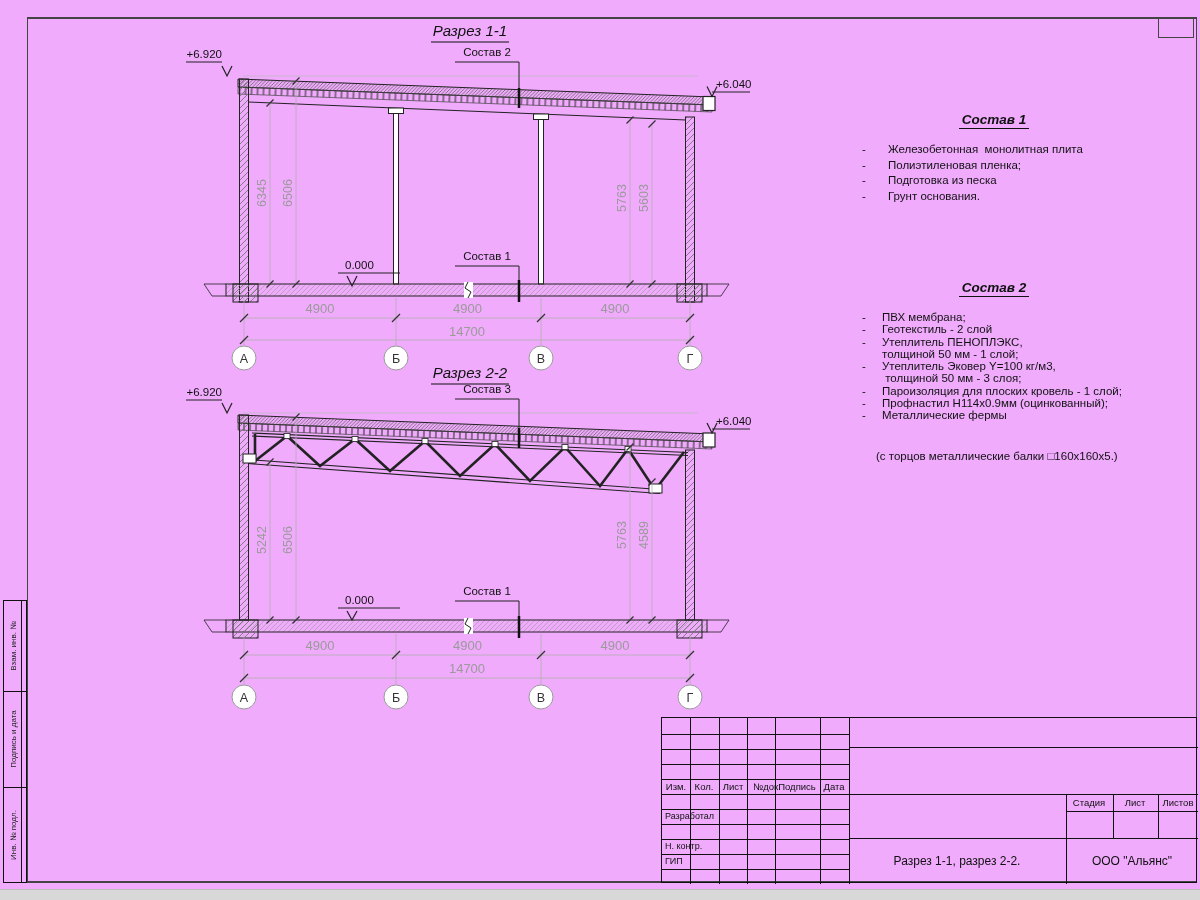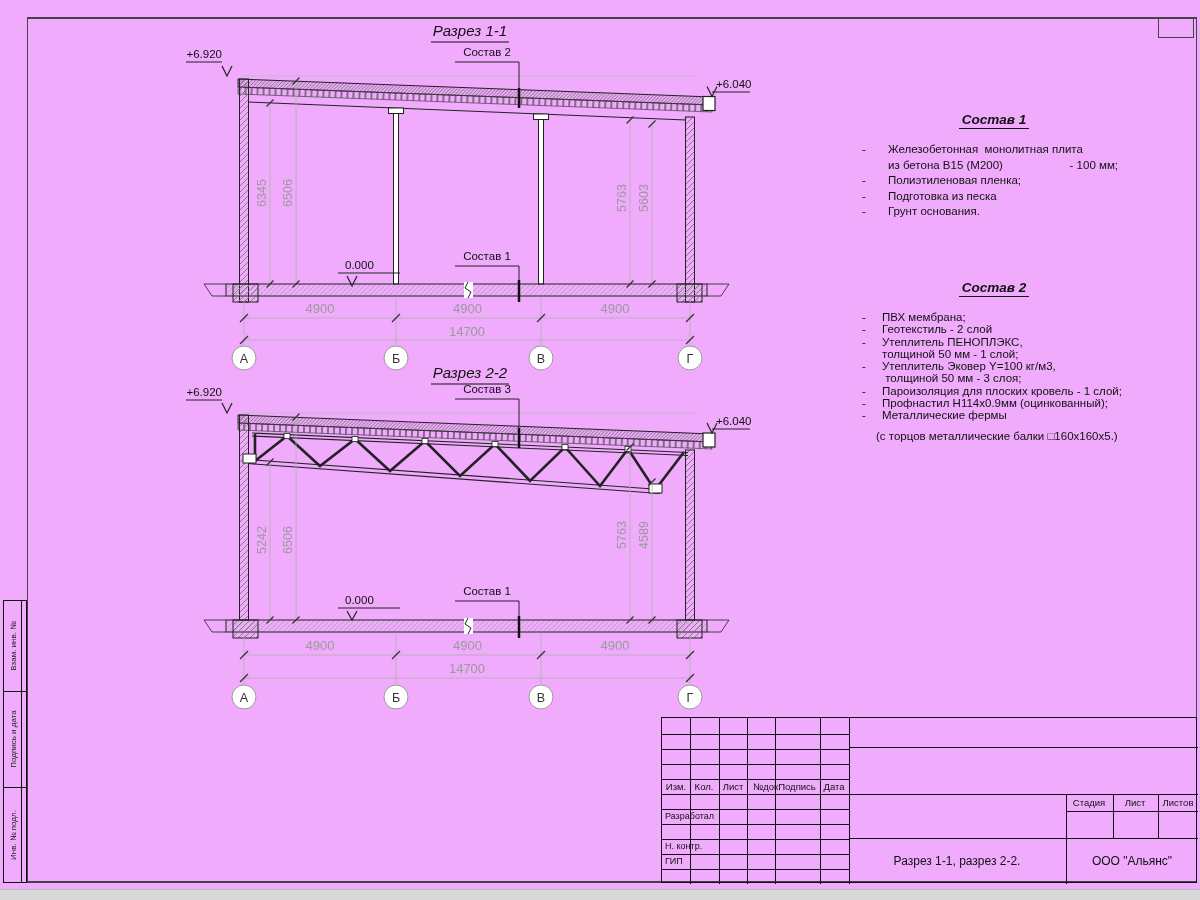--- a/index.html
+++ b/index.html
@@ -12,21 +12,21 @@
   .comp-title{text-align:center;margin-bottom:14px;}
   .comp-title span{display:inline-block;border-bottom:1.2px solid #111;padding:0 3px 1px;
                    font-style:italic;font-weight:bold;font-size:13.5px;}
   .crow{position:relative;}
   .comp1 .crow{height:15.6px;}
   .comp2 .crow{height:12.3px;}
   .crow .dash{position:absolute;left:14px;top:0;font-size:11.5px;}
   .comp1 .crow .txt{position:absolute;left:40px;top:0;font-size:11.5px;white-space:pre;}
   .comp2 .crow .txt{position:absolute;left:34px;top:0;font-size:11.5px;white-space:pre;}
   .crow .val{position:absolute;right:22px;top:0;font-size:11.5px;white-space:pre;}
-  .comp-note{margin-top:8px;padding-left:28px;font-size:11.5px;white-space:pre;}
+  .comp-note{margin-top:28px;padding-left:28px;font-size:11.5px;white-space:pre;}
   
   .tb{position:absolute;left:661px;top:717px;width:536px;height:166px;border:1.6px solid #111;box-sizing:border-box;}
   .tb .vl{position:absolute;width:1px;background:#111;}
   .tb .hl{position:absolute;height:1px;background:#111;}
   .tb .lbl{position:absolute;font-size:9.5px;white-space:nowrap;transform:translateX(-50%);}
   .tb .lblL{position:absolute;font-size:9px;white-space:nowrap;left:3px;}
   .tb .big{position:absolute;font-size:12px;white-space:nowrap;transform:translate(-50%,-50%);}
   
   .stamp{position:absolute;left:3px;top:600px;width:24px;height:283px;border:1px solid #111;box-sizing:border-box;}
   .stamp .vdiv{position:absolute;left:17px;top:0;width:1px;height:100%;background:#111;}
@@ -292,25 +292,20 @@
   </svg>
 
   <div class="comp comp1" style="left:848px;top:110px;">
     <div class="comp-title"><span>Состав 1</span></div>
     <div class="crow">
         <span class="dash">-</span>
         <span class="txt">Железобетонная  монолитная плита</span>
         <span class="val"></span>
       </div>
     <div class="crow">
-        <span class="dash"></span>
-        <span class="txt">из бетона В15 (М200)</span>
-        <span class="val">- 100 мм;</span>
-      </div>
-    <div class="crow">
         <span class="dash">-</span>
         <span class="txt">Полиэтиленовая пленка;</span>
         <span class="val"></span>
       </div>
     <div class="crow">
         <span class="dash">-</span>
         <span class="txt">Подготовка из песка</span>
         <span class="val"></span>
       </div>
     <div class="crow">

